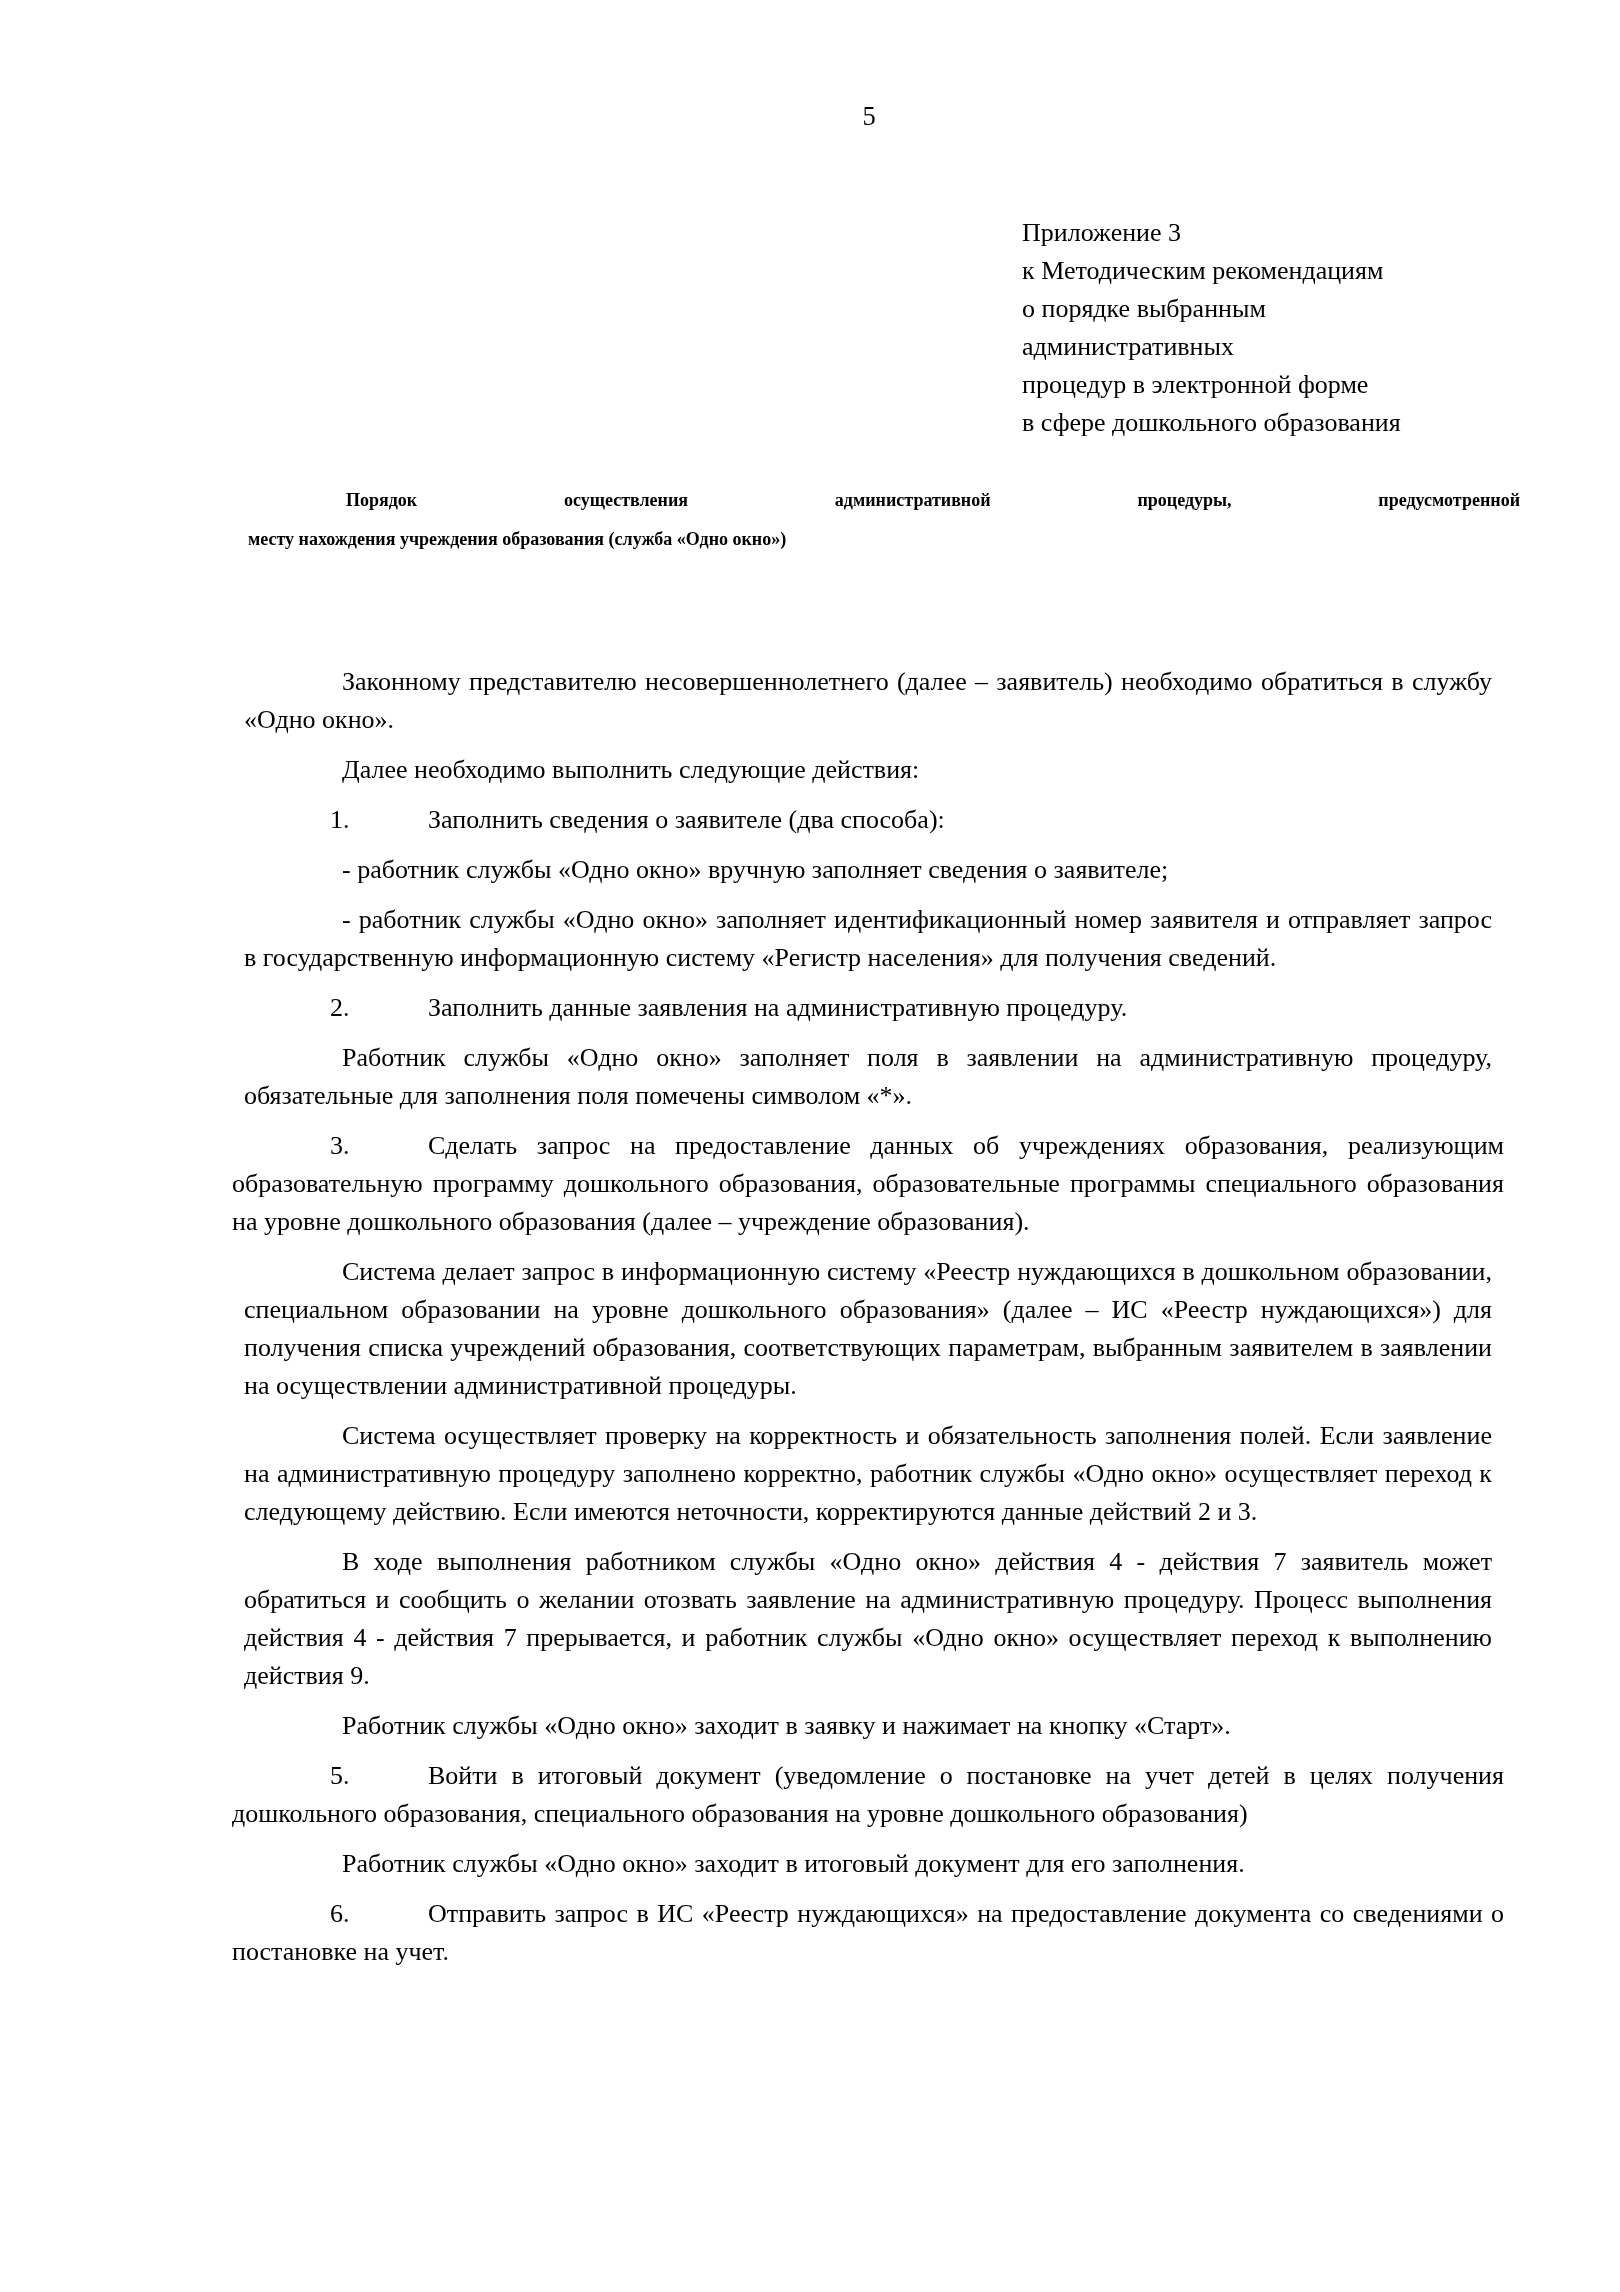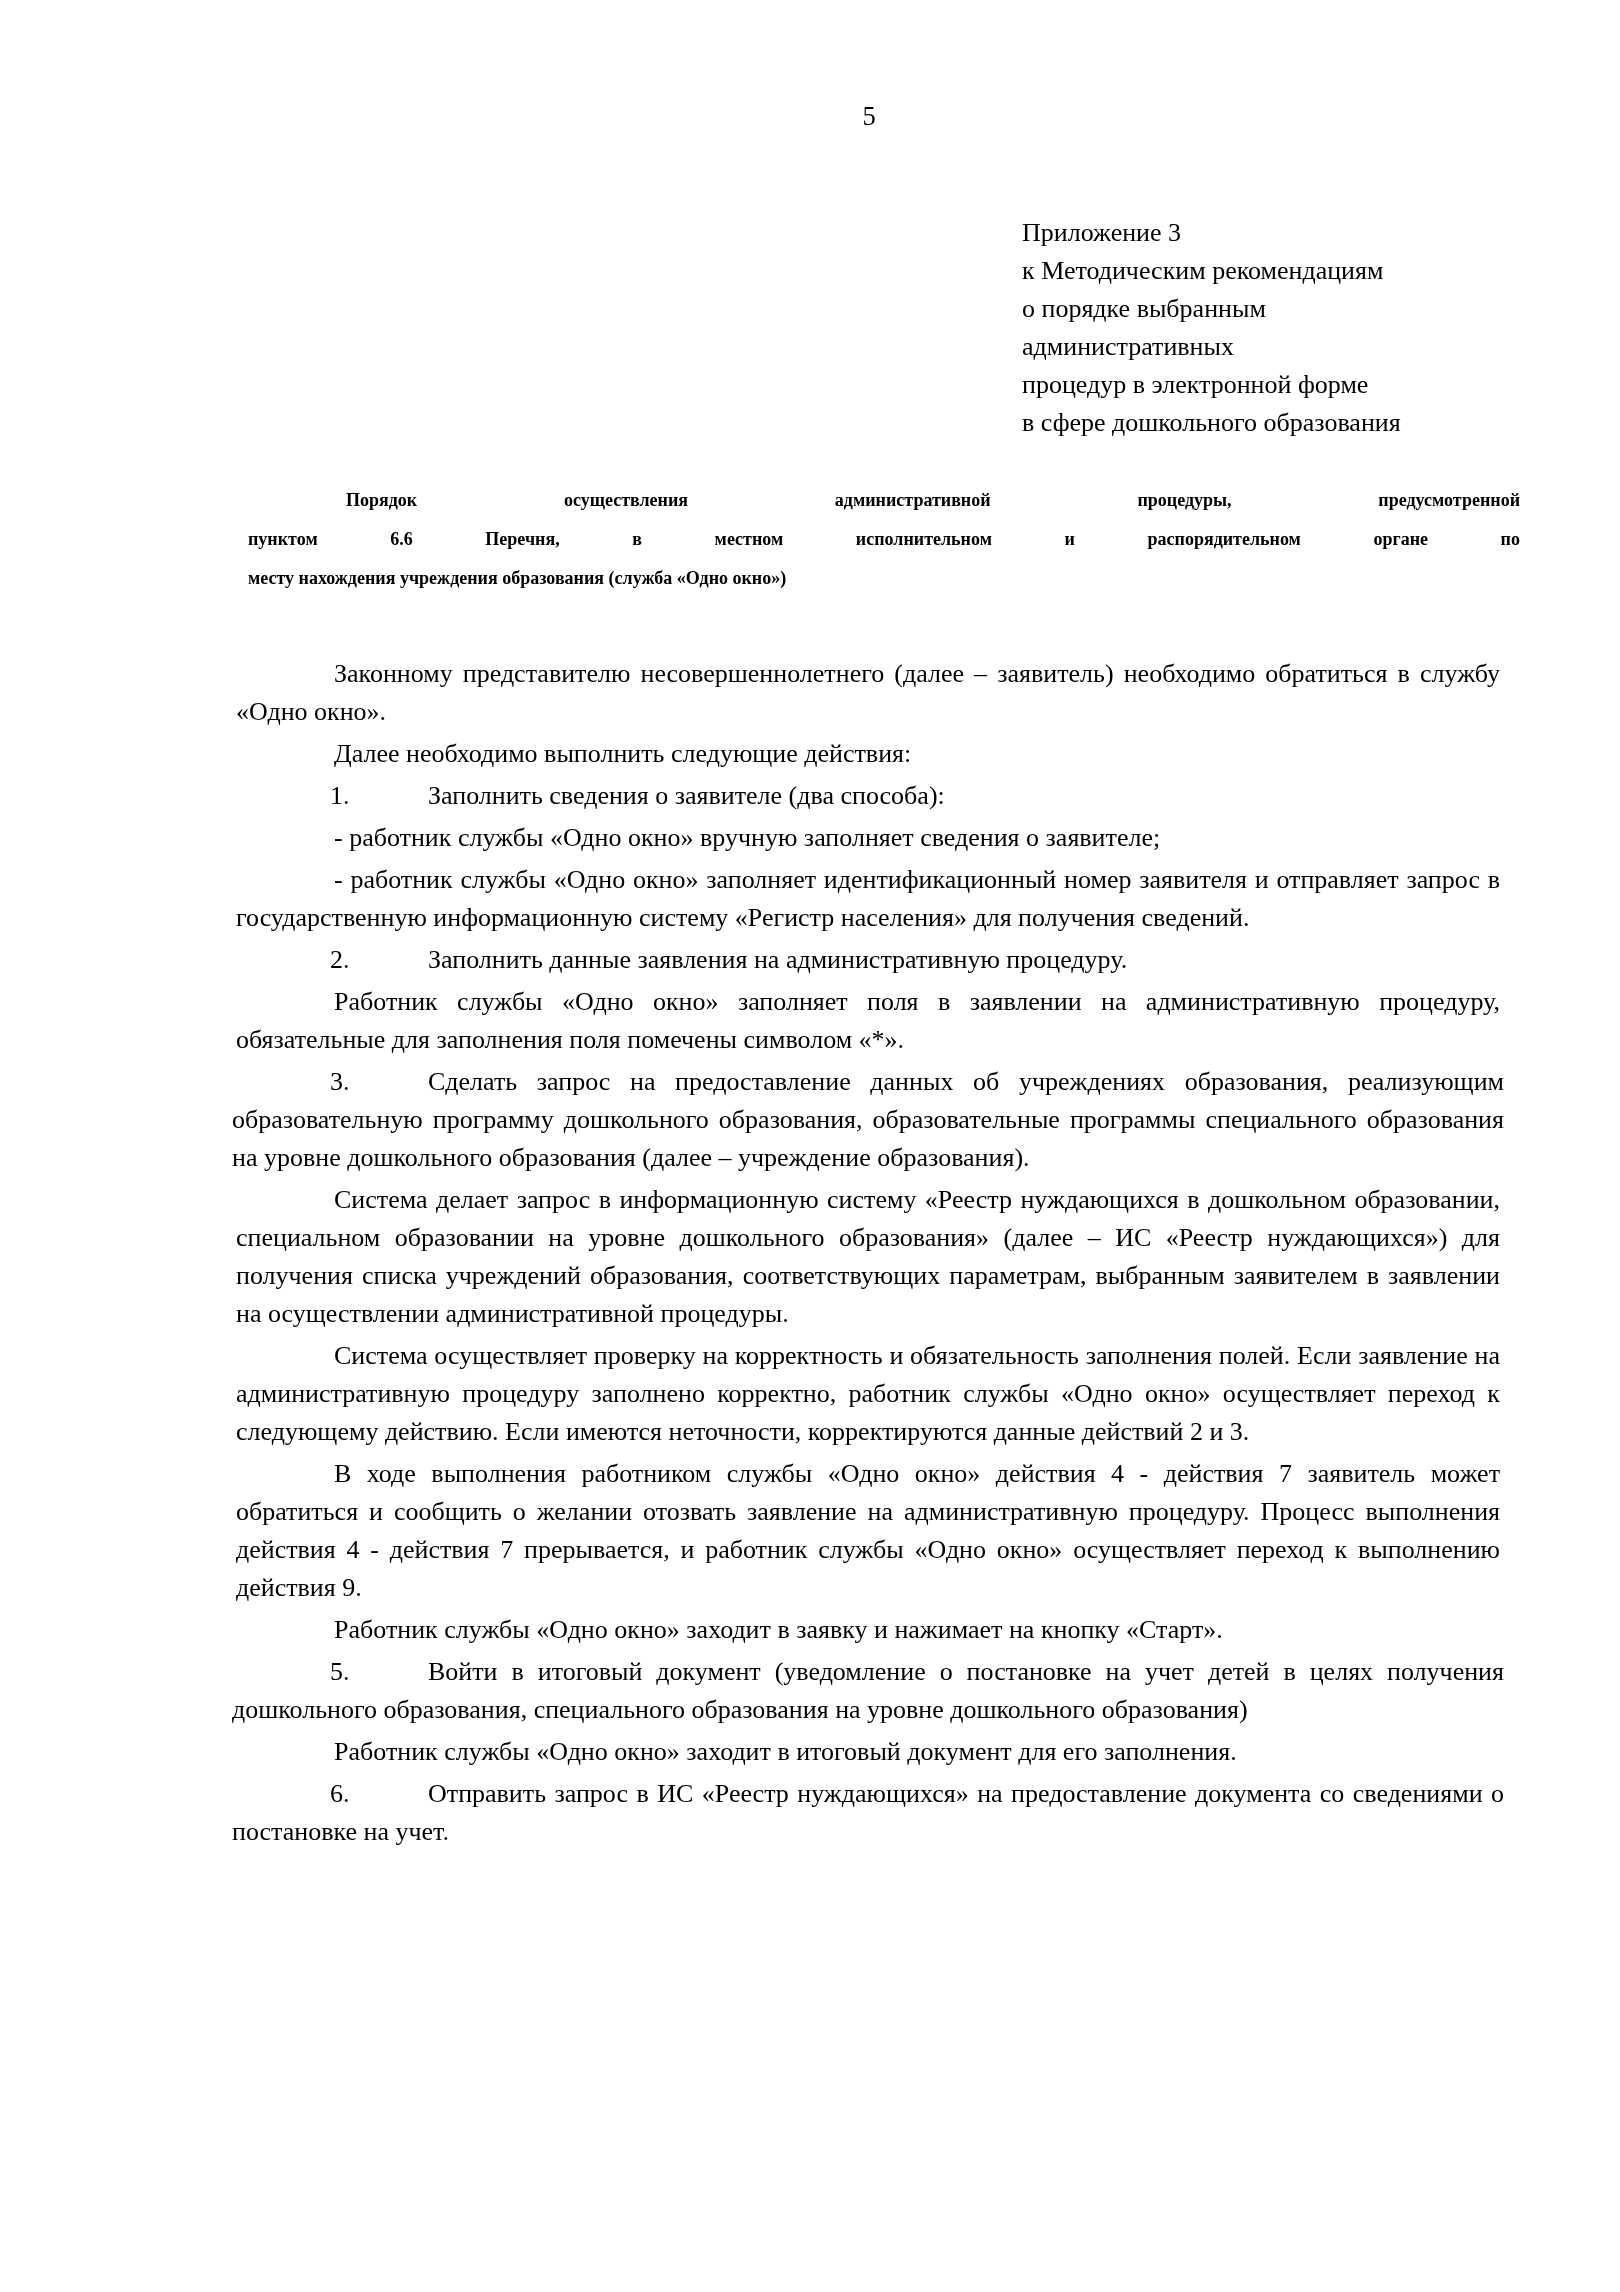--- a/index.html
+++ b/index.html
@@ -9,41 +9,40 @@
               font-size: 26.5px; line-height: 37px; }
   .appendix { position: absolute; left: 1022px; top: 214px; font-size: 26px; line-height: 38px; }
   .appendix div { white-space: nowrap; }
   .heading { position: absolute; left: 248px; width: 1272px; top: 481px;
              font-size: 18px; line-height: 39px; font-weight: bold; text-align: justify; }
   .heading .l { display: block; text-align: justify; text-align-last: justify; }
   .heading .l.last { text-align-last: left; }
   .heading .ind { padding-left: 98px; }
   .body { position: absolute; left: 232px; width: 1272px; top: 651px;
           font-size: 26px; line-height: 38px; }
-  .p { margin: 4px; text-align: justify; text-indent: 98px; }
+  .p { margin: 12px; text-align: justify; text-indent: 98px; }
   .item { margin: 0; text-align: justify; text-indent: 98px; }
   .item .num { display: inline-block; width: 98px; text-indent: 0; }
 </style>
 </head>
 <body>
 
 <div class="page-num">5</div>
 
 <div class="appendix">
   <div>Приложение 3</div>
   <div>к Методическим рекомендациям</div>
   <div>о порядке выбранным</div>
   <div>административных</div>
   <div>процедур в электронной форме</div>
   <div>в сфере дошкольного образования</div>
 </div>
 
 <div class="heading">
   <span class="l ind">Порядок осуществления административной процедуры, предусмотренной</span>
-  <span class="l">пунктом 6.6  Перечня, в местном исполнительном и распорядительном органе по</span>
   <span class="l last">месту нахождения учреждения образования (служба «Одно окно»)</span>
 </div>
 
 <div class="body">
   <p class="p">Законному представителю несовершеннолетнего (далее – заявитель) необходимо обратиться в службу «Одно окно».</p>
   <p class="p">Далее необходимо выполнить следующие действия:</p>
   <p class="item"><span class="num">1.</span><span>Заполнить сведения о заявителе (два способа):</span></p>
   <p class="p">- работник службы «Одно окно» вручную заполняет сведения о заявителе;</p>
   <p class="p">- работник службы «Одно окно» заполняет идентификационный номер заявителя и отправляет запрос в государственную информационную систему «Регистр населения» для получения сведений.</p>
   <p class="item"><span class="num">2.</span><span>Заполнить данные заявления на административную процедуру.</span></p>

